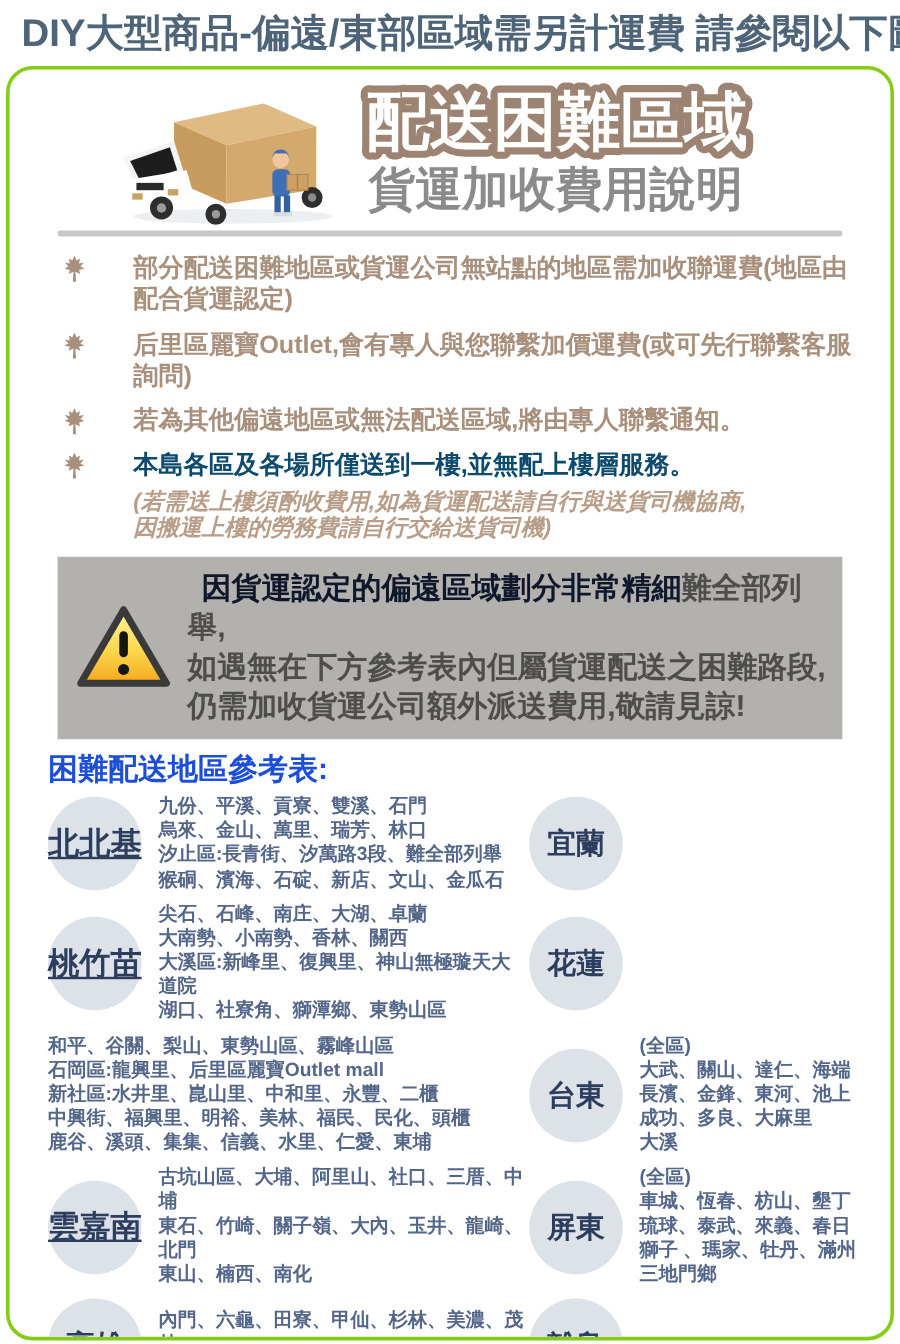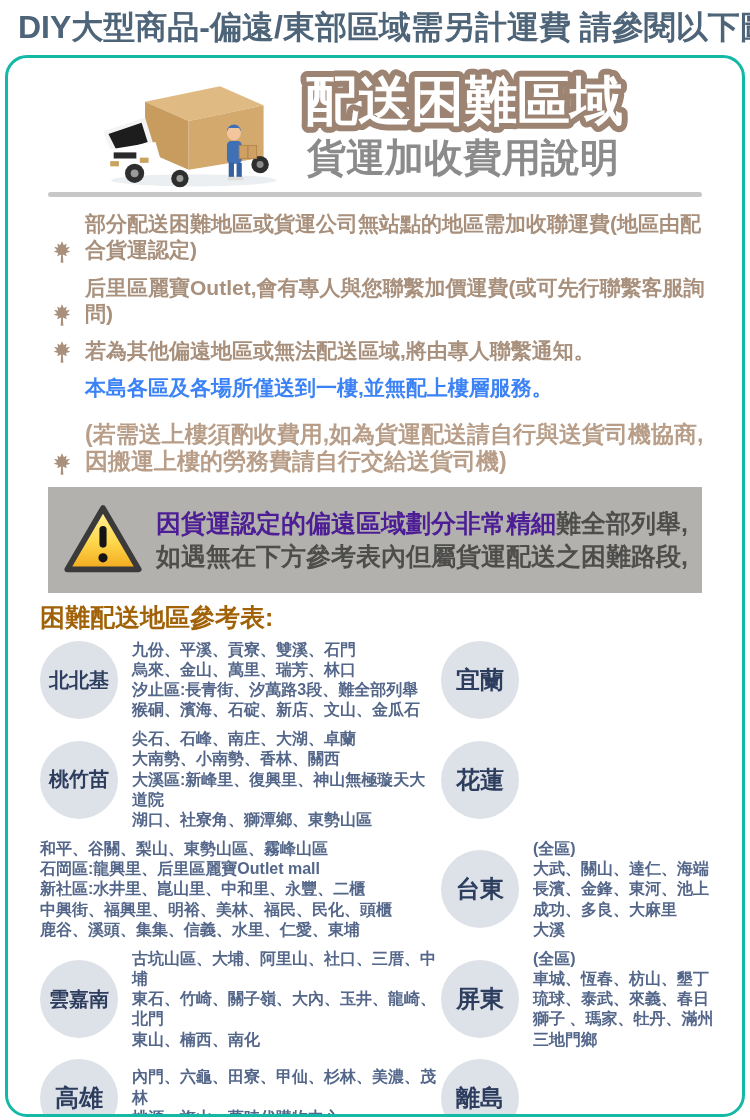--- a/index.html
+++ b/index.html
@@ -5,50 +5,50 @@
   * { margin:0; padding:0; box-sizing:border-box; }
   html,body { width:750px; height:1120px; background:#ffffff; overflow:hidden;
     font-family:"Liberation Sans","DejaVu Sans",sans-serif; }
   svg text { font-family:"Liberation Sans","DejaVu Sans",sans-serif; }
 
   .page-title{
     padding:6px 0 0 18px; font-size:32px; font-weight:bold; color:#4e6478;
     letter-spacing:0px; white-space:nowrap;
   }
   .container{
-    margin:5px 5px 0 5px; border:3px solid #14b8a6; border-radius:22px;
+    margin:5px 5px 0 5px; border:3px solid #84cc16; border-radius:22px;
     height:1062px; padding-top:8px; background:#fff; overflow:hidden;
   }
   .header-row{ display:flex; align-items:center; justify-content:center; height:124px; }
   .truck{ width:215px; height:122px; margin-right:2px; flex-shrink:0; }
   .divider{ height:5px; background:#c7c7c7; border-radius:3px; margin:2px 40px 0 40px; }
 
   .notes{ padding:14px 30px 0 44px; }
-  .note{ display:flex; align-items:flex-end; margin-bottom:11px;
-    color:#a8907c; font-size:21px; font-weight:bold; line-height:1.25; }
+  .note{ display:flex; align-items:flex-start; margin-bottom:11px;
+    color:#a8907c; font-size:21px; font-weight:bold; line-height:1.25;gap:26px; }
   .leaf{ width:20px; height:24px; margin:1px 13px 0 0; flex-shrink:0; }
-  .note.dark .note-main{ color:#3b82f6; }
-  .note-detail{ color:#b89e88; font-size:23px; font-weight:bold; line-height:1.2;
-    white-space:pre-line; margin-top:19px; }
+  .note.dark .note-main{ color:#0c4a6e; }
+  .note-detail{ color:#b89e88; font-size:19px; font-weight:bold; line-height:1.2;
+    white-space:pre-line; margin-top:6px;font-style:italic; }
 
   .warning{ margin:10px 40px 0 40px; background:#b3b1ae; padding:10px 14px 10px 14px;
     display:flex; align-items:center; min-height:106px; }
   .warn-icon{ width:82px; height:74px; flex-shrink:0; margin-right:12px; }
   .warn-text{ font-size:25px; font-weight:bold; color:#4d4d4b; line-height:1.32; }
-  .warn-hl{ color:#4c1d95; }
-
-  .table-heading{ margin:8px 0 6px 32px; font-size:25px; font-weight:bold; color:#a16207; }
+  .warn-hl{ color:#0f172a;margin-left:12px; }
+
+  .table-heading{ margin:8px 0 6px 32px; font-size:25px; font-weight:bold; color:#1d4ed8; }
 
   .grid{ display:grid; grid-template-columns:1fr 295px; column-gap:4px; row-gap:9px;
     padding:0 6px 0 32px; }
   .cell{ display:flex; align-items:center; }
   .badge{ width:78px; height:78px; border-radius:50%; background:#dde1e8; flex-shrink:0;
     display:flex; align-items:center; justify-content:center;
     color:#2d3d5e; font-weight:bold; font-size:24px; margin-right:14px; }
-  .badge.c3{ font-size:20px; }
+  .badge.c3{ font-size:26px;text-decoration:underline; }
   .areas{ font-size:16px; color:#54678a; line-height:1.26; white-space:pre-line; font-weight:bold; }
 </style>
 </head>
 <body>
 
 <div class="page-title">DIY大型商品-偏遠/東部區域需另計運費  請參閱以下圖片</div>
 
 <div class="container">
 
   <div class="header-row">
@@ -134,20 +134,21 @@
           <stop offset="1" stop-color="#f2a81d"></stop>
         </linearGradient>
       </defs>
       <path d="M32 4 L60 52 H4 Z" fill="url(#wg)" stroke="#3a3a3a" stroke-width="4.5" stroke-linejoin="round"></path>
       <rect x="29.2" y="18" width="5.6" height="17" rx="2.8" fill="#151515"></rect>
       <circle cx="32" cy="43" r="3.6" fill="#151515"></circle>
     </svg>
     <div class="warn-text">
       <div><span class="warn-hl">因貨運認定的偏遠區域劃分非常精細</span><span>難全部列舉,</span></div>
       <div>如遇無在下方參考表內但屬貨運配送之困難路段,</div>
+      <div>仍需加收貨運公司額外派送費用,敬請見諒!</div>
     </div>
   </div>
 
   <div class="table-heading">困難配送地區參考表:</div>
 
   <div class="grid">
 
     <div class="cell">
       <div class="badge c3">北北基</div>
       <div class="areas">九份、平溪、貢寮、雙溪、石門

